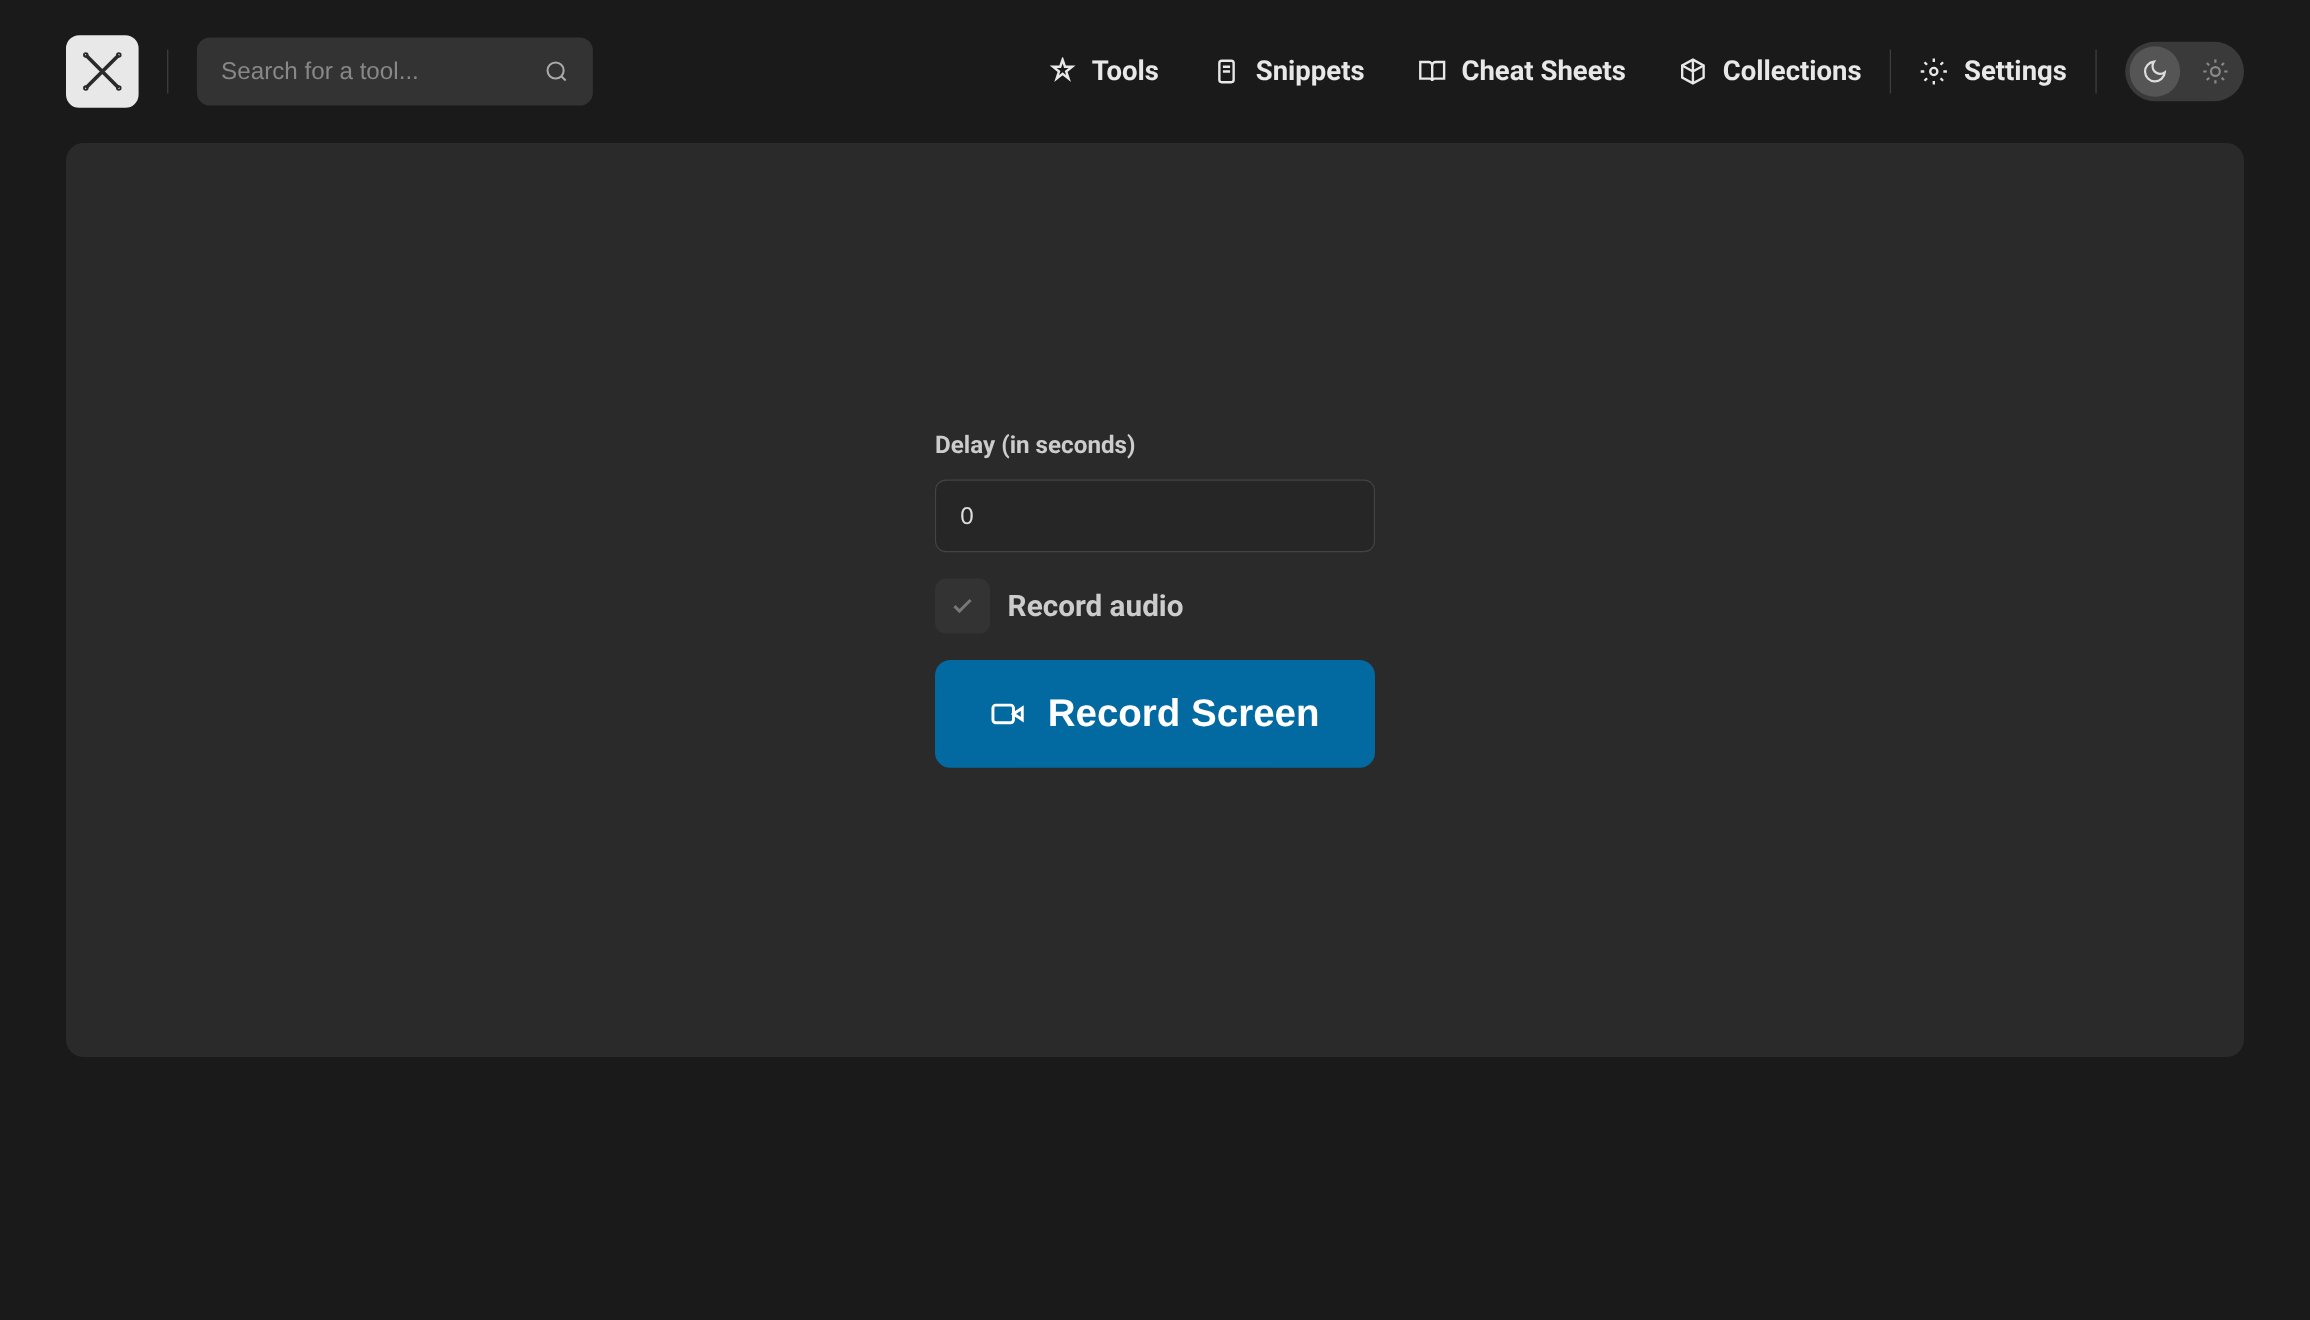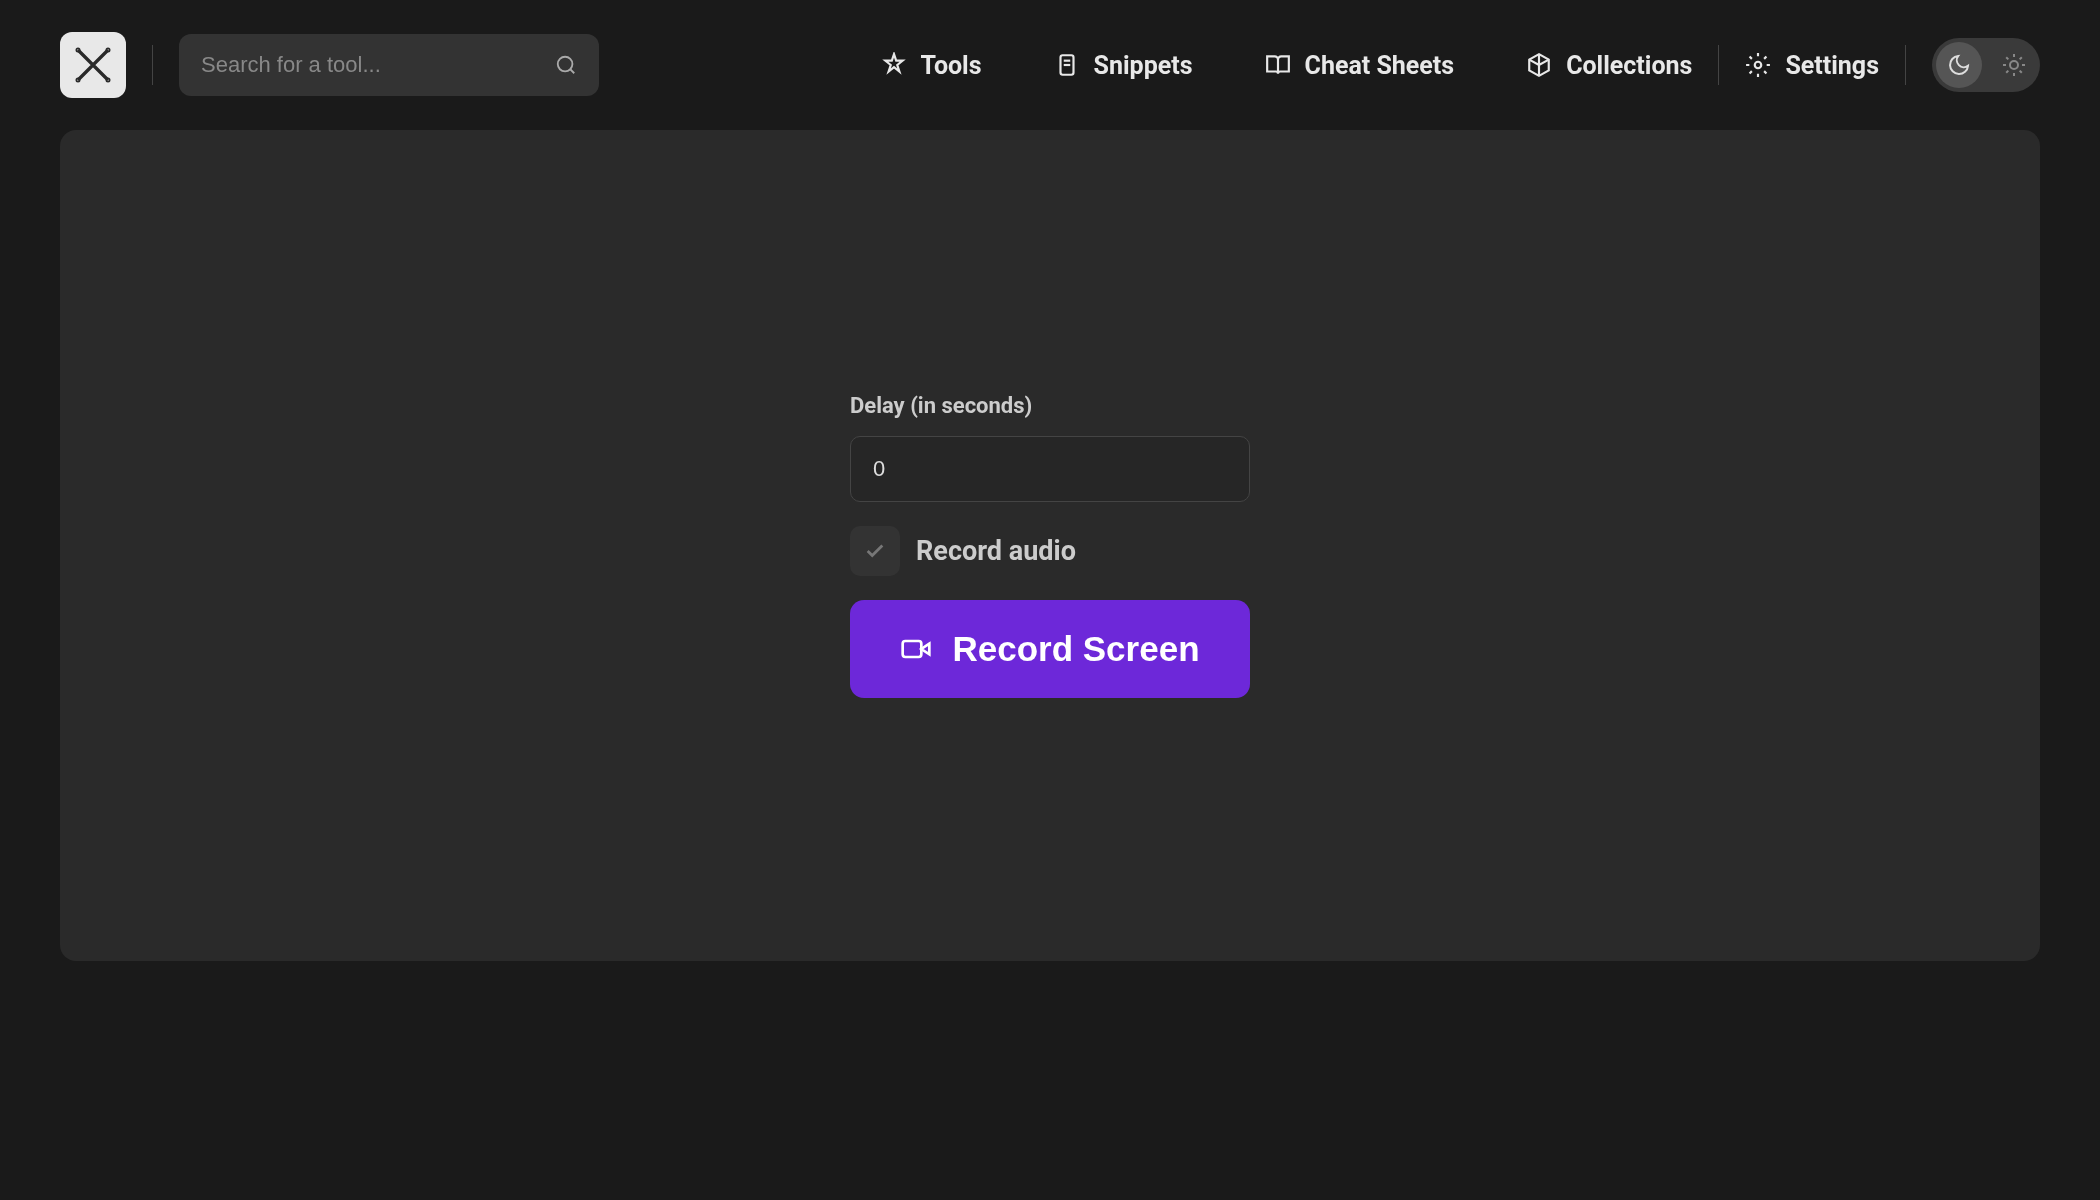--- a/index.html
+++ b/index.html
@@ -45,21 +45,21 @@
 
     .divider {
       width: 1px;
       height: 40px;
       background-color: #444;
       margin: 0 2px;
     }
 
     .search-box {
       position: relative;
-      width: 420px;
+      width: 360px;
       flex-shrink: 0;
     }
 
     .search-input {
       width: 100%;
       height: 62px;
       background-color: #333;
       border: none;
       border-radius: 12px;
       padding: 0 60px 0 22px;
@@ -84,21 +84,21 @@
       fill: none;
     }
 
     .nav-spacer {
       flex: 1;
     }
 
     .nav-items {
       display: flex;
       align-items: center;
-      gap: 72px;
+      gap: 48px;
     }
 
     .nav-item {
       display: flex;
       align-items: center;
       gap: 14px;
       cursor: pointer;
       font-size: 25px;
       font-weight: 700;
       color: #e8e8e8;
@@ -216,21 +216,21 @@
 
     .checkbox-label {
       font-size: 27px;
       font-weight: 700;
       color: #ccc;
     }
 
     .record-button {
       width: 100%;
       height: 98px;
-      background-color: #6d28d9;
+      background-color: #0369a1;
       border: none;
       border-radius: 14px;
       display: flex;
       align-items: center;
       justify-content: center;
       gap: 20px;
       cursor: pointer;
       font-size: 35px;
       font-weight: 700;
       color: #fff;

